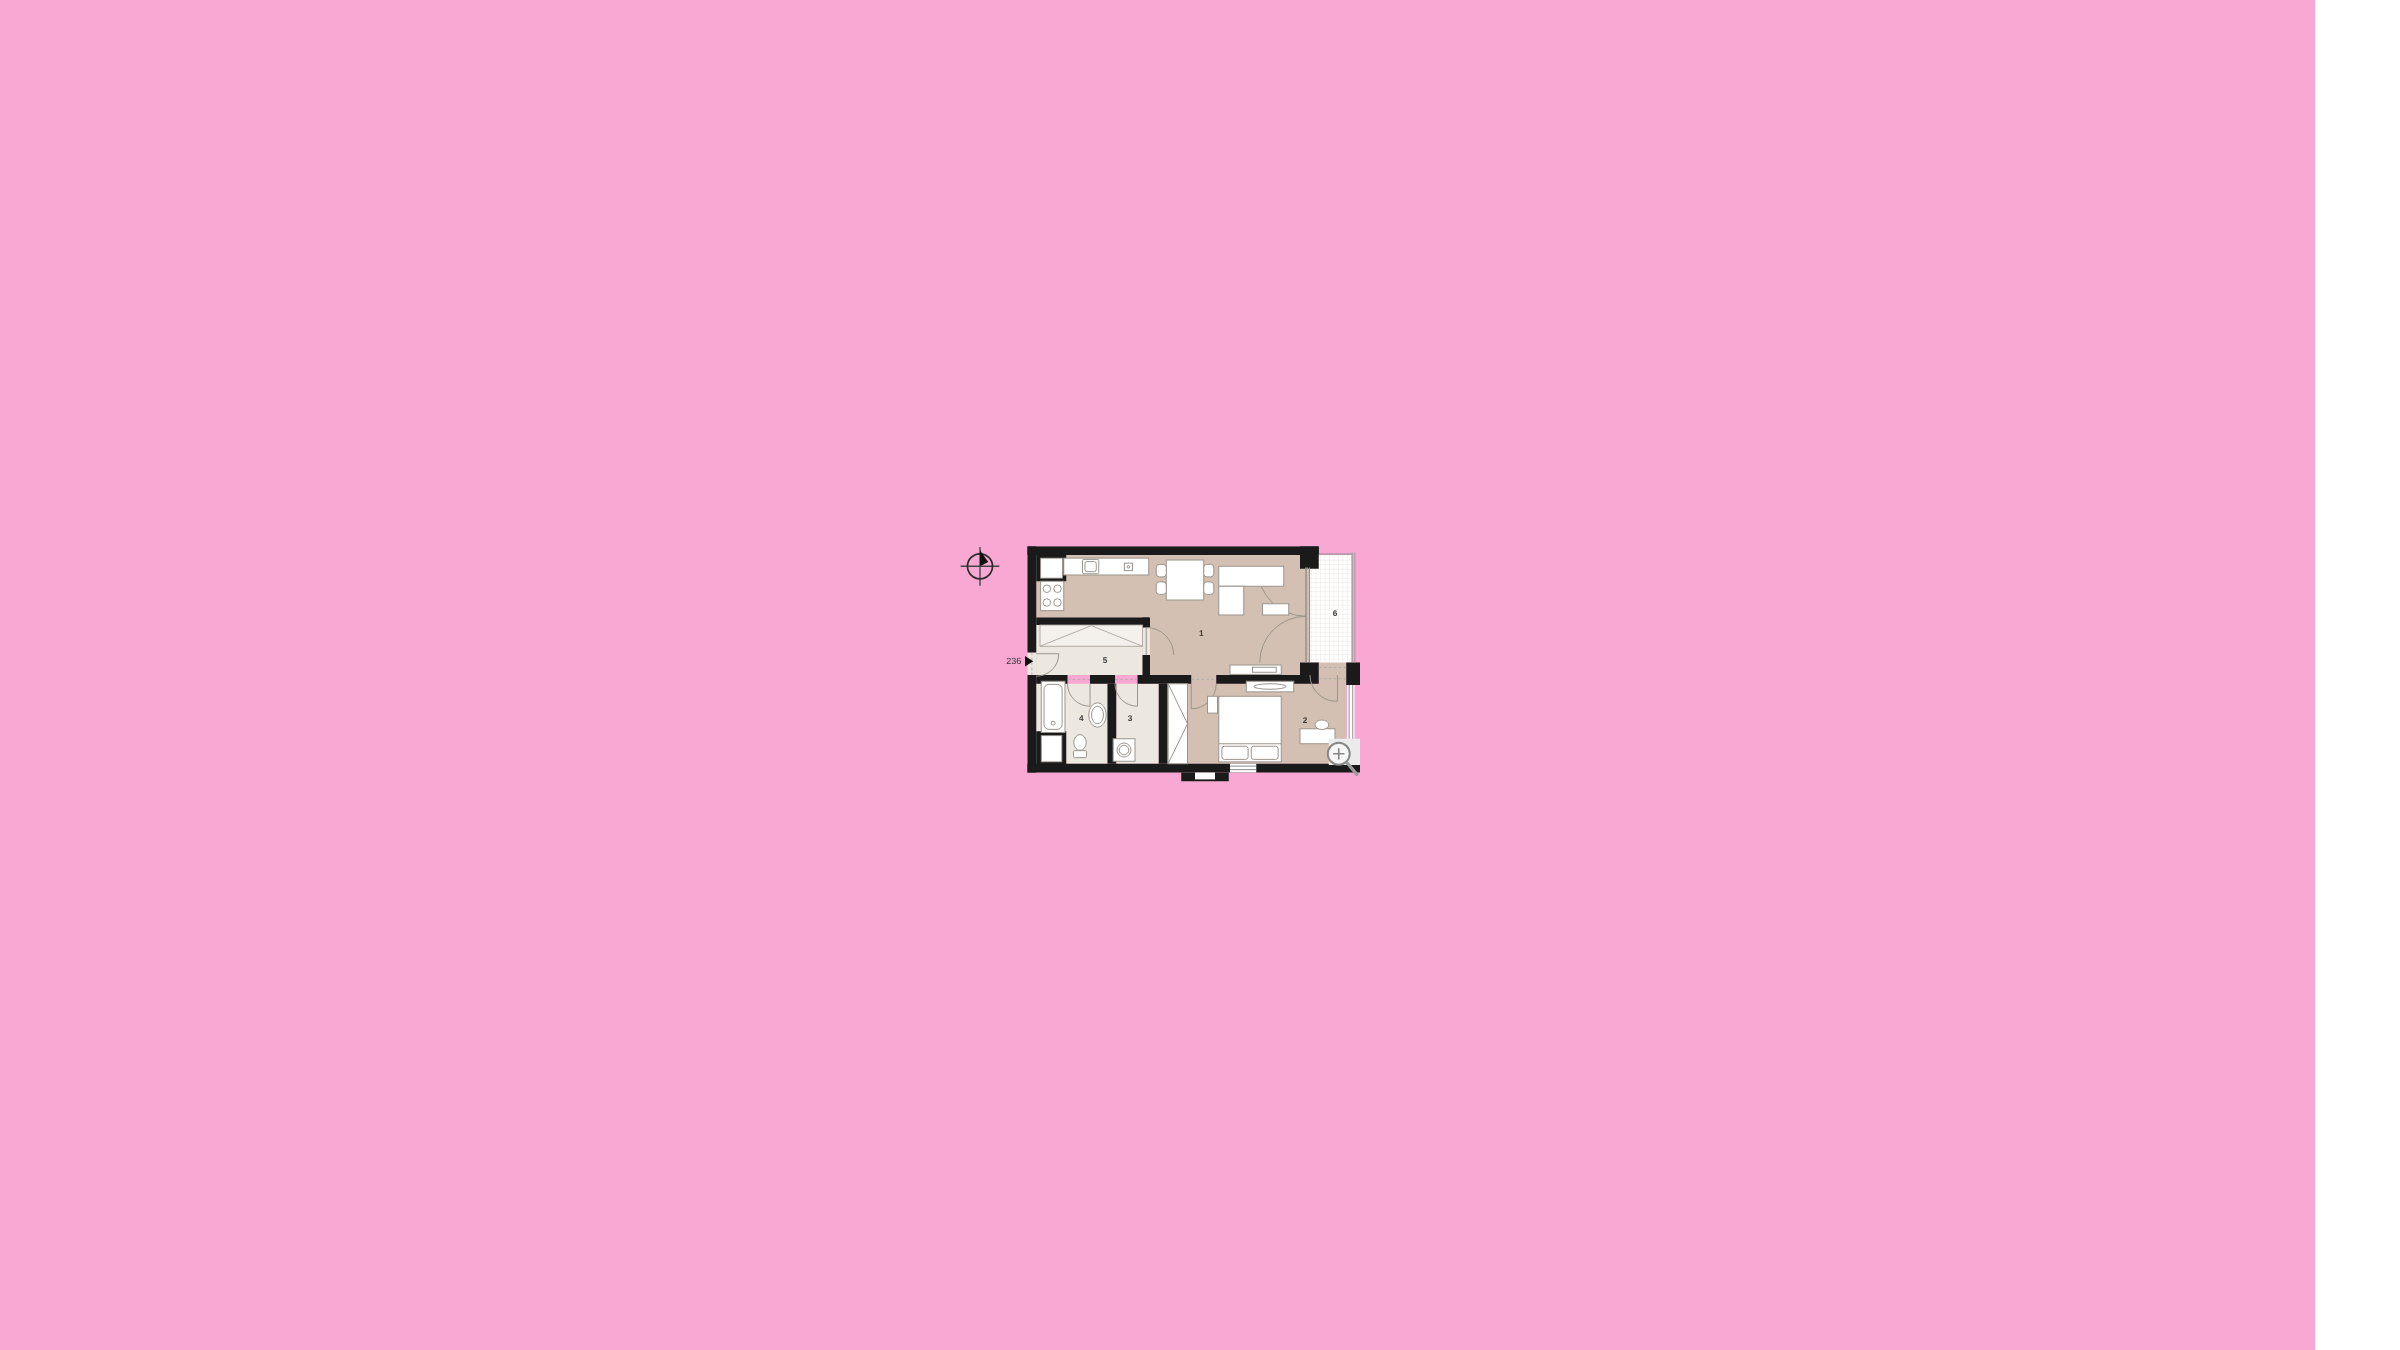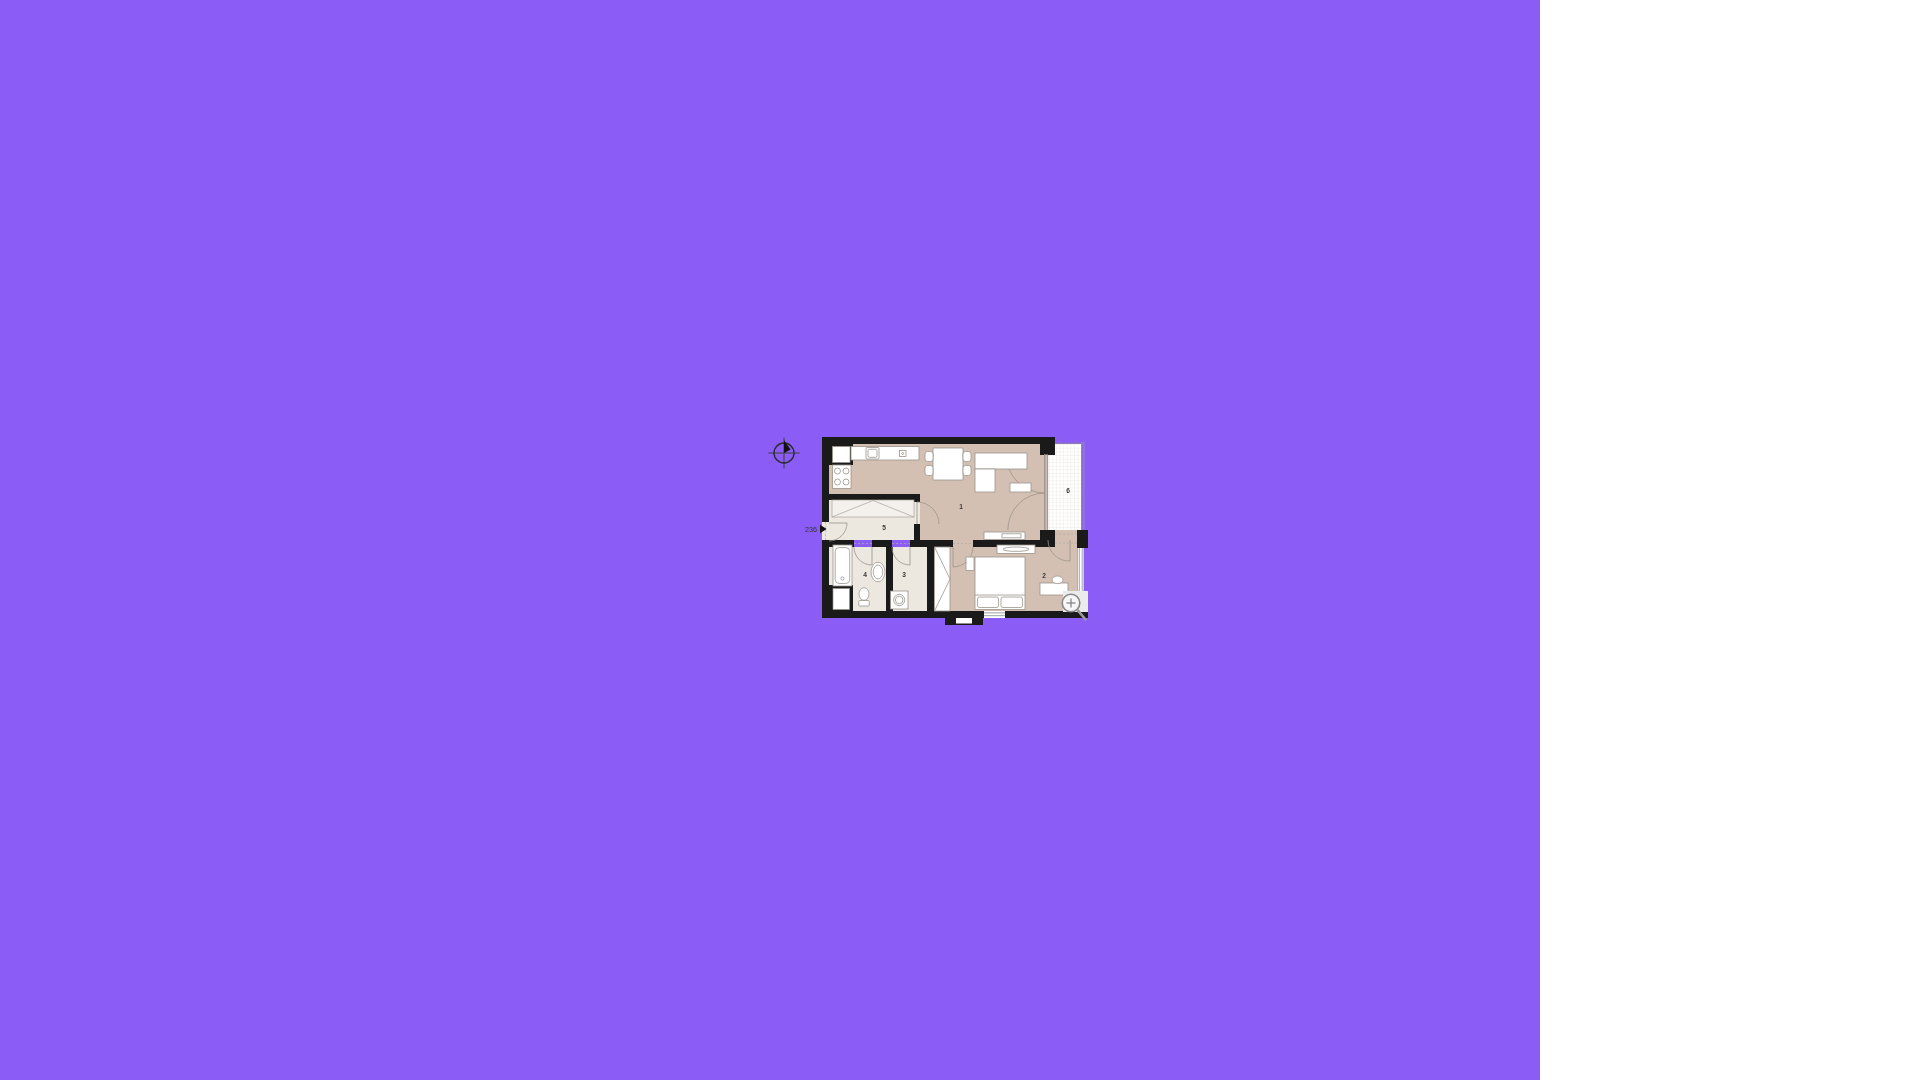--- a/index.html
+++ b/index.html
@@ -1,16 +1,16 @@
 <!DOCTYPE html>
 <html><head>
 <meta charset="utf-8">
 <style>
   html,body{margin:0;padding:0;background:#ffffff;}
-  .canvas{position:relative;width:1540px;height:1080px;background:#8b5cf6;overflow:hidden;
+  .canvas{position:relative;width:1852px;height:1080px;background:#f9a8d4;overflow:hidden;
           font-family:"Liberation Sans", sans-serif;}
   .abs{position:absolute;}
   svg text{font-family:"Liberation Sans", sans-serif;}
   .room-label{font-weight:bold;font-size:6.6px;fill:#3a3a3a;text-anchor:middle;}
   .entry-label{font-size:7.2px;fill:#333;text-anchor:end;}
   .zoom-btn{cursor:pointer;}
 </style>
 </head>
 <body>
 

